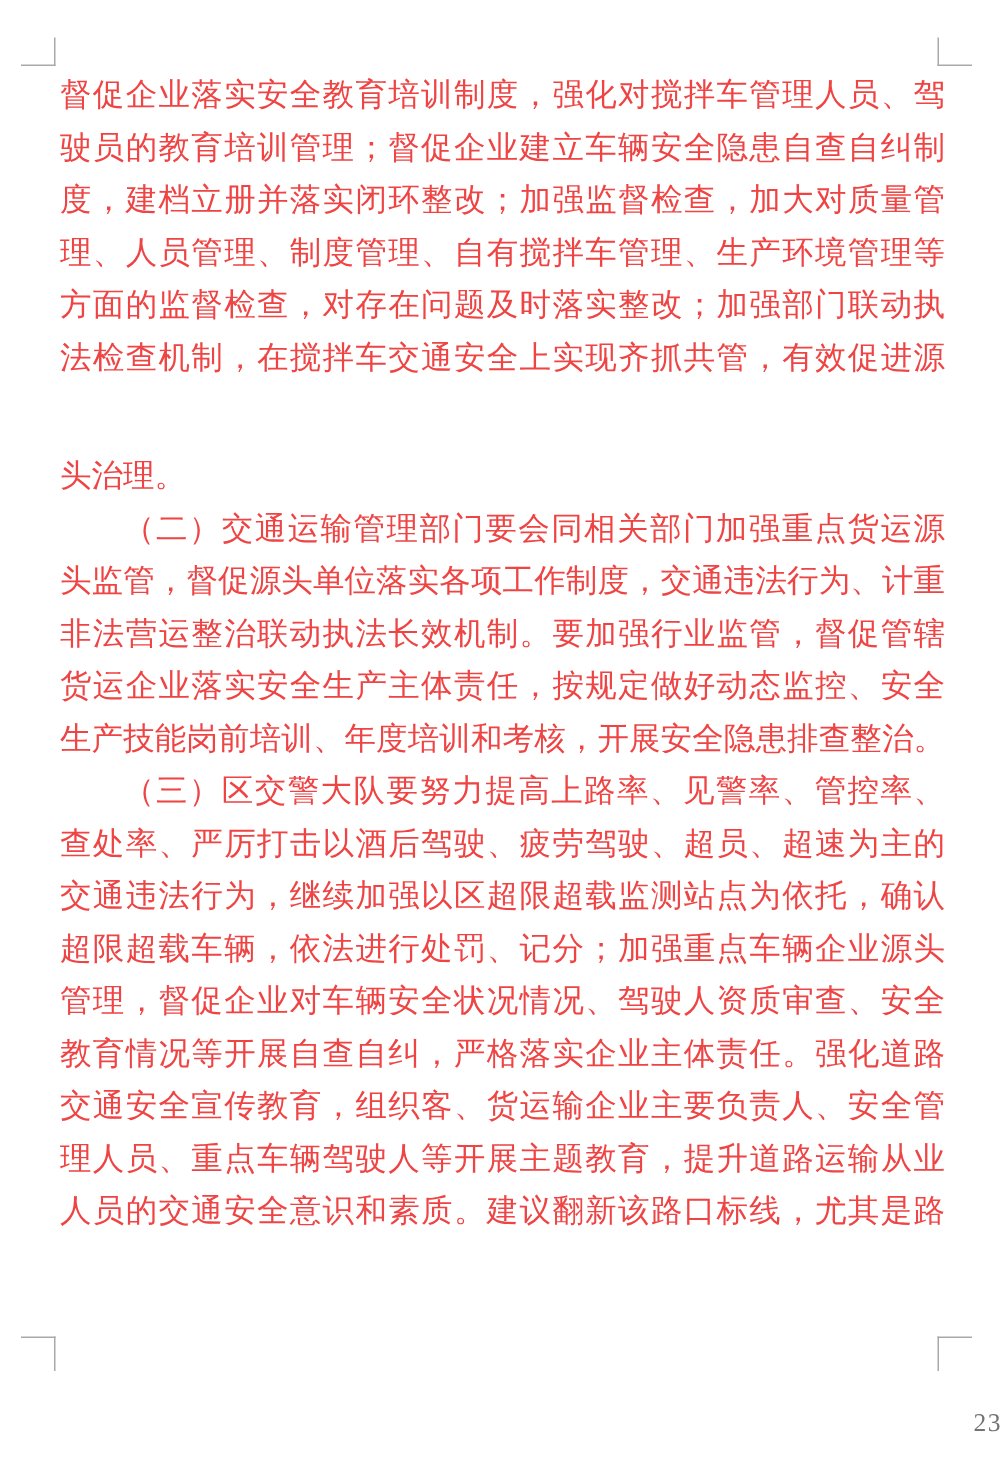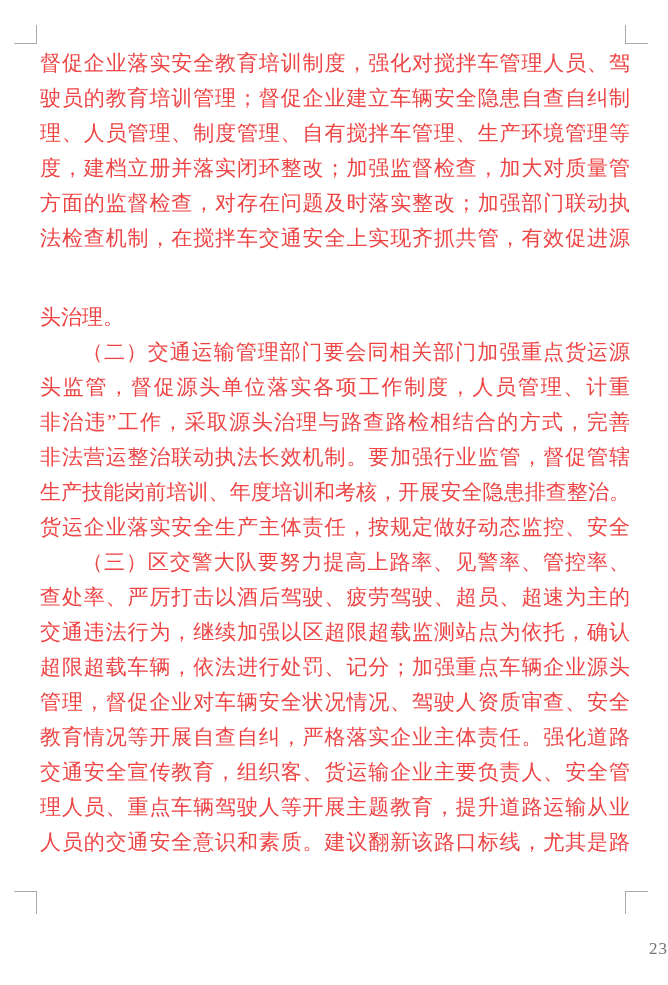--- a/index.html
+++ b/index.html
@@ -64,31 +64,30 @@
 
 <div class="page">
   <div class="crop tl"></div>
   <div class="crop tr"></div>
   <div class="crop bl"></div>
   <div class="crop br"></div>
 
   <div class="body-text">
       <div class="line">督促企业落实安全教育培训制度，强化对搅拌车管理人员、驾</div>
       <div class="line">驶员的教育培训管理；督促企业建立车辆安全隐患自查自纠制</div>
+      <div class="line">度，建档立册并落实闭环整改；加强监督检查，加大对质量管</div>
       <div class="line">理、人员管理、制度管理、自有搅拌车管理、生产环境管理等</div>
-      <div class="line">度，建档立册并落实闭环整改；加强监督检查，加大对质量管</div>
       <div class="line">方面的监督检查，对存在问题及时落实整改；加强部门联动执</div>
       <div class="line">法检查机制，在搅拌车交通安全上实现齐抓共管，有效促进源</div>
       <div class="line short">头治理。</div>
       <div class="line indent">（二）交通运输管理部门要会同相关部门加强重点货运源</div>
-      <div class="line">头监管，督促源头单位落实各项工作制度，人员管理、计重</div>
-      <div class="line">非治违”工作，采取源头治理与路查路检相结合的方式，完善</div>
+      <div class="line">头监管，督促源头单位落实各项工作制度，交通违法行为、计重</div>
       <div class="line">非法营运整治联动执法长效机制。要加强行业监管，督促管辖</div>
+      <div class="line">货运企业落实安全生产主体责任，按规定做好动态监控、安全</div>
       <div class="line">生产技能岗前培训、年度培训和考核，开展安全隐患排查整治。</div>
-      <div class="line">货运企业落实安全生产主体责任，按规定做好动态监控、安全</div>
       <div class="line indent">（三）区交警大队要努力提高上路率、见警率、管控率、</div>
       <div class="line">查处率、严厉打击以酒后驾驶、疲劳驾驶、超员、超速为主的</div>
       <div class="line">交通违法行为，继续加强以区超限超载监测站点为依托，确认</div>
       <div class="line">超限超载车辆，依法进行处罚、记分；加强重点车辆企业源头</div>
       <div class="line">管理，督促企业对车辆安全状况情况、驾驶人资质审查、安全</div>
       <div class="line">教育情况等开展自查自纠，严格落实企业主体责任。强化道路</div>
       <div class="line">交通安全宣传教育，组织客、货运输企业主要负责人、安全管</div>
       <div class="line">理人员、重点车辆驾驶人等开展主题教育，提升道路运输从业</div>
       <div class="line">人员的交通安全意识和素质。建议翻新该路口标线，尤其是路</div>
     </div>

